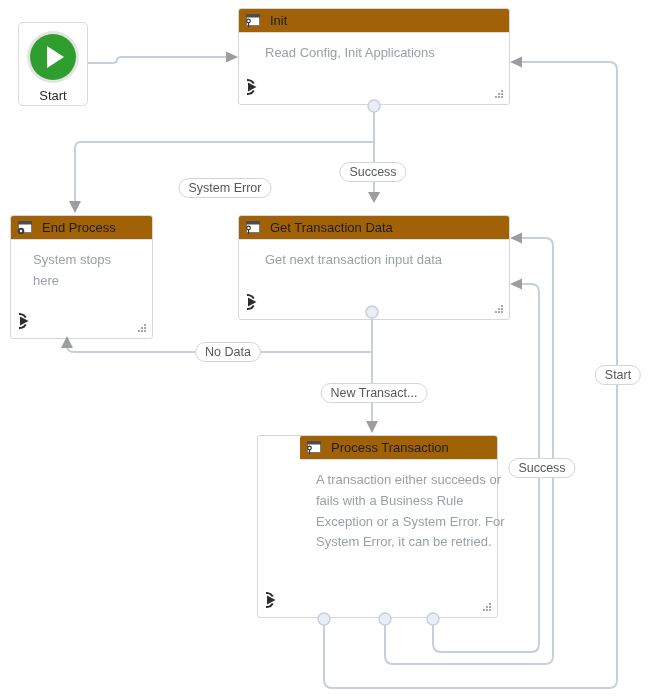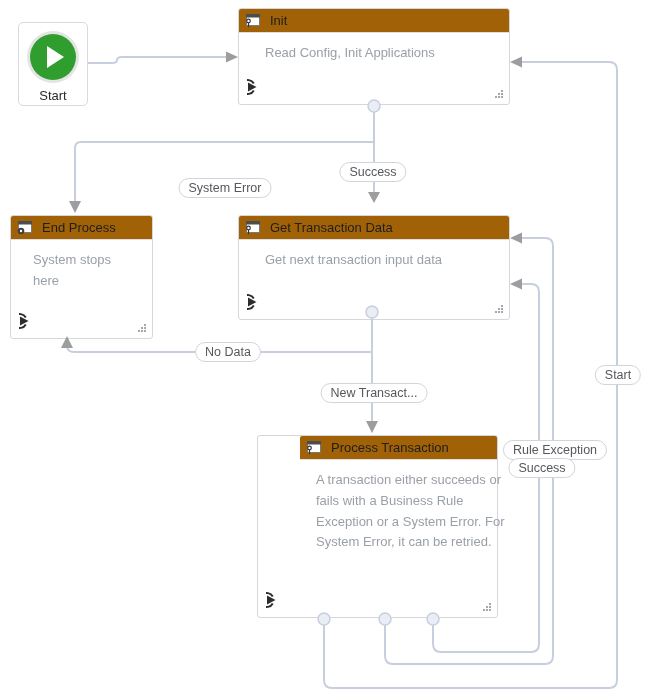--- a/index.html
+++ b/index.html
@@ -191,17 +191,16 @@
     <circle class="cpoint" cx="372" cy="312" r="6"></circle>
     <circle class="cpoint" cx="324" cy="619" r="6"></circle>
     <circle class="cpoint" cx="385" cy="619" r="6"></circle>
     <circle class="cpoint" cx="433" cy="619" r="6"></circle>
   </svg>
 
   <div class="pill" style="left:225px;top:142px;margin-top:46px;">System Error</div>
   <div class="pill" style="left:373px;top:172px;">Success</div>
   <div class="pill" style="left:228px;top:352px;">No Data</div>
   <div class="pill" style="left:374px;top:393px;">New Transact...</div>
-  <div class="pill" style="left:555px;top:450px;">Rule Exception</div>
   <div class="pill" style="left:542px;top:468px;">Success</div>
   <div class="pill" style="left:618px;top:375px;">Start</div>
 
 </div>
 
 </body></html>

